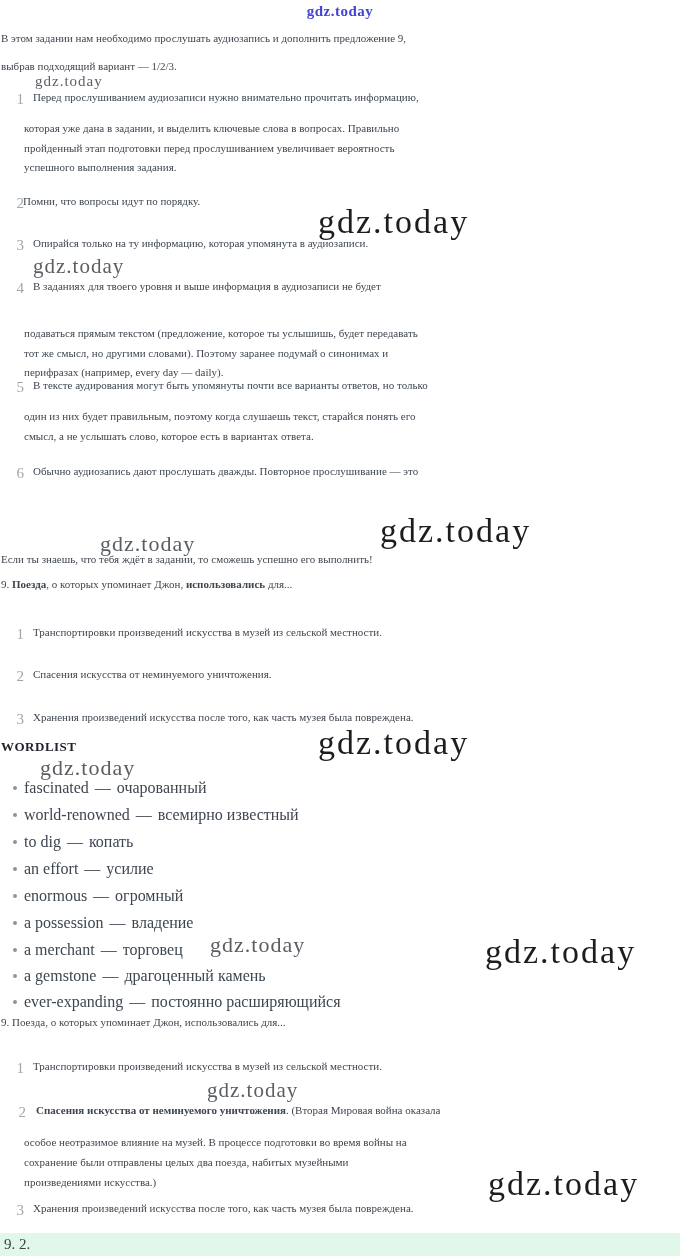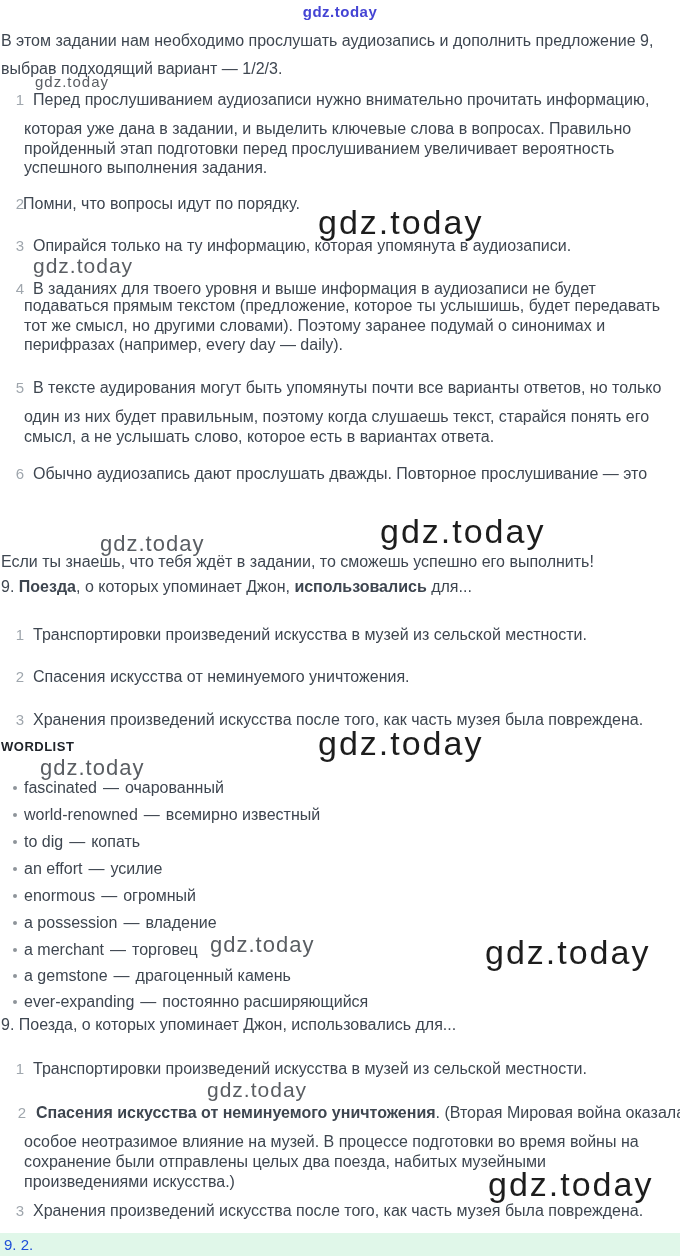--- a/index.html
+++ b/index.html
@@ -1,25 +1,25 @@
 <!DOCTYPE html>
 <html><head>
 <meta charset="utf-8">
 <style>
   html,body{margin:0;padding:0;background:#ffffff;}
   .page{
     position:relative;
     width:680px;height:1256px;
     background:#ffffff;
     overflow:hidden;
-    font-family:Liberation Sans, sans-serif;
+    font-family:Liberation Serif, serif;
     color:#3e4650;
   }
   .abs{position:absolute;white-space:nowrap;}
-  .body{font-size:16px;}
+  .body{font-size:11px;}
   .rest{line-height:19.5px;}
   .num{font-size:15px;color:#9fa6ad;width:14px;text-align:right;}
   .logo{
     left:0;top:3px;width:100%;text-align:center;
     font-size:15px;font-weight:700;letter-spacing:.5px;color:#4444d4;
   }
   .wm{color:#5a5e63;letter-spacing:1px;}
   .wm-big{color:#1d1d1d;font-size:34px;letter-spacing:2px;}
   .wm-sm{font-size:22px;}
   .wordlist-title{font-size:13px;font-weight:700;letter-spacing:.5px;color:#20242a;}
@@ -28,21 +28,21 @@
     display:inline-block;width:4px;height:4px;border-radius:50%;
     background:#8e949a;vertical-align:3px;margin-right:7px;
   }
   .dash{margin:0 6px;}
   .bold{font-weight:700;}
   .answer-band{
     left:0;top:1233px;width:680px;height:23px;
     background:#e0f7e9;
   }
   .answer-band span{
-    position:absolute;left:4px;top:3px;font-size:15px;color:#1d4ed8;
+    position:absolute;left:4px;top:3px;font-size:15px;color:#404040;
   }
 </style>
 </head>
 <body>
 
 <div class="page">
 
   <div class="abs logo">gdz.today</div>
 
   <div class="abs body" style="left:1px;top:32px">В этом задании нам необходимо прослушать аудиозапись и дополнить предложение 9,</div>
@@ -63,21 +63,21 @@
 
   <div class="abs wm wm-big" style="left:318px;top:203px">gdz.today</div>
 
   <div class="abs num" style="left:10px;top:237px">3</div>
   <div class="abs body" style="left:33px;top:237px">Опирайся только на ту информацию, которая упомянута в аудиозаписи.</div>
 
   <div class="abs wm" style="left:33px;top:254px;font-size:21px">gdz.today</div>
 
   <div class="abs num" style="left:10px;top:280px">4</div>
   <div class="abs body" style="left:33px;top:280px">В заданиях для твоего уровня и выше информация в аудиозаписи не будет</div>
-  <div class="abs body rest" style="left:24px;top:296px">
+  <div class="abs body rest" style="left:24px;top:324px">
     <div>подаваться прямым текстом (предложение, которое ты услышишь, будет передавать</div>
     <div>тот же смысл, но другими словами). Поэтому заранее подумай о синонимах и</div>
     <div>перифразах (например, every day — daily).</div>
   </div>
 
   <div class="abs num" style="left:10px;top:379px">5</div>
   <div class="abs body" style="left:33px;top:379px">В тексте аудирования могут быть упомянуты почти все варианты ответов, но только</div>
   <div class="abs body rest" style="left:24px;top:407px">
     <div>один из них будет правильным, поэтому когда слушаешь текст, старайся понять его</div>
     <div>смысл, а не услышать слово, которое есть в вариантах ответа.</div>

